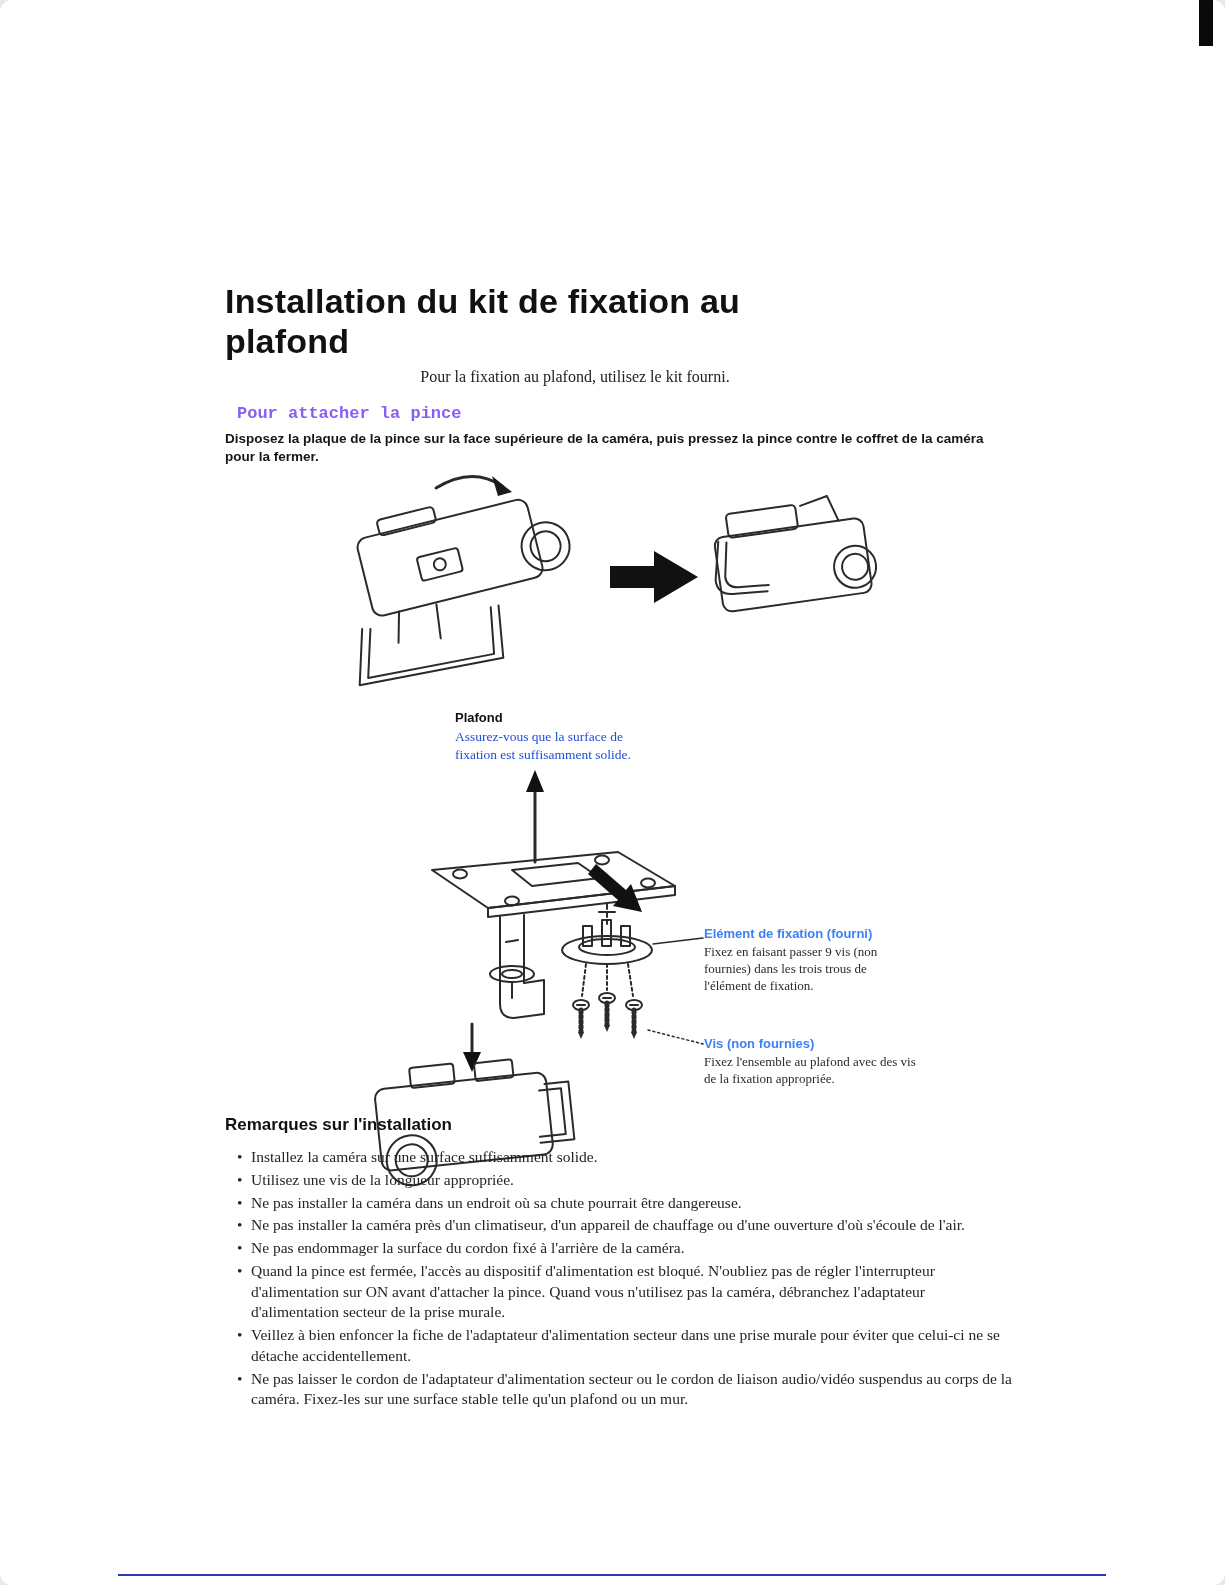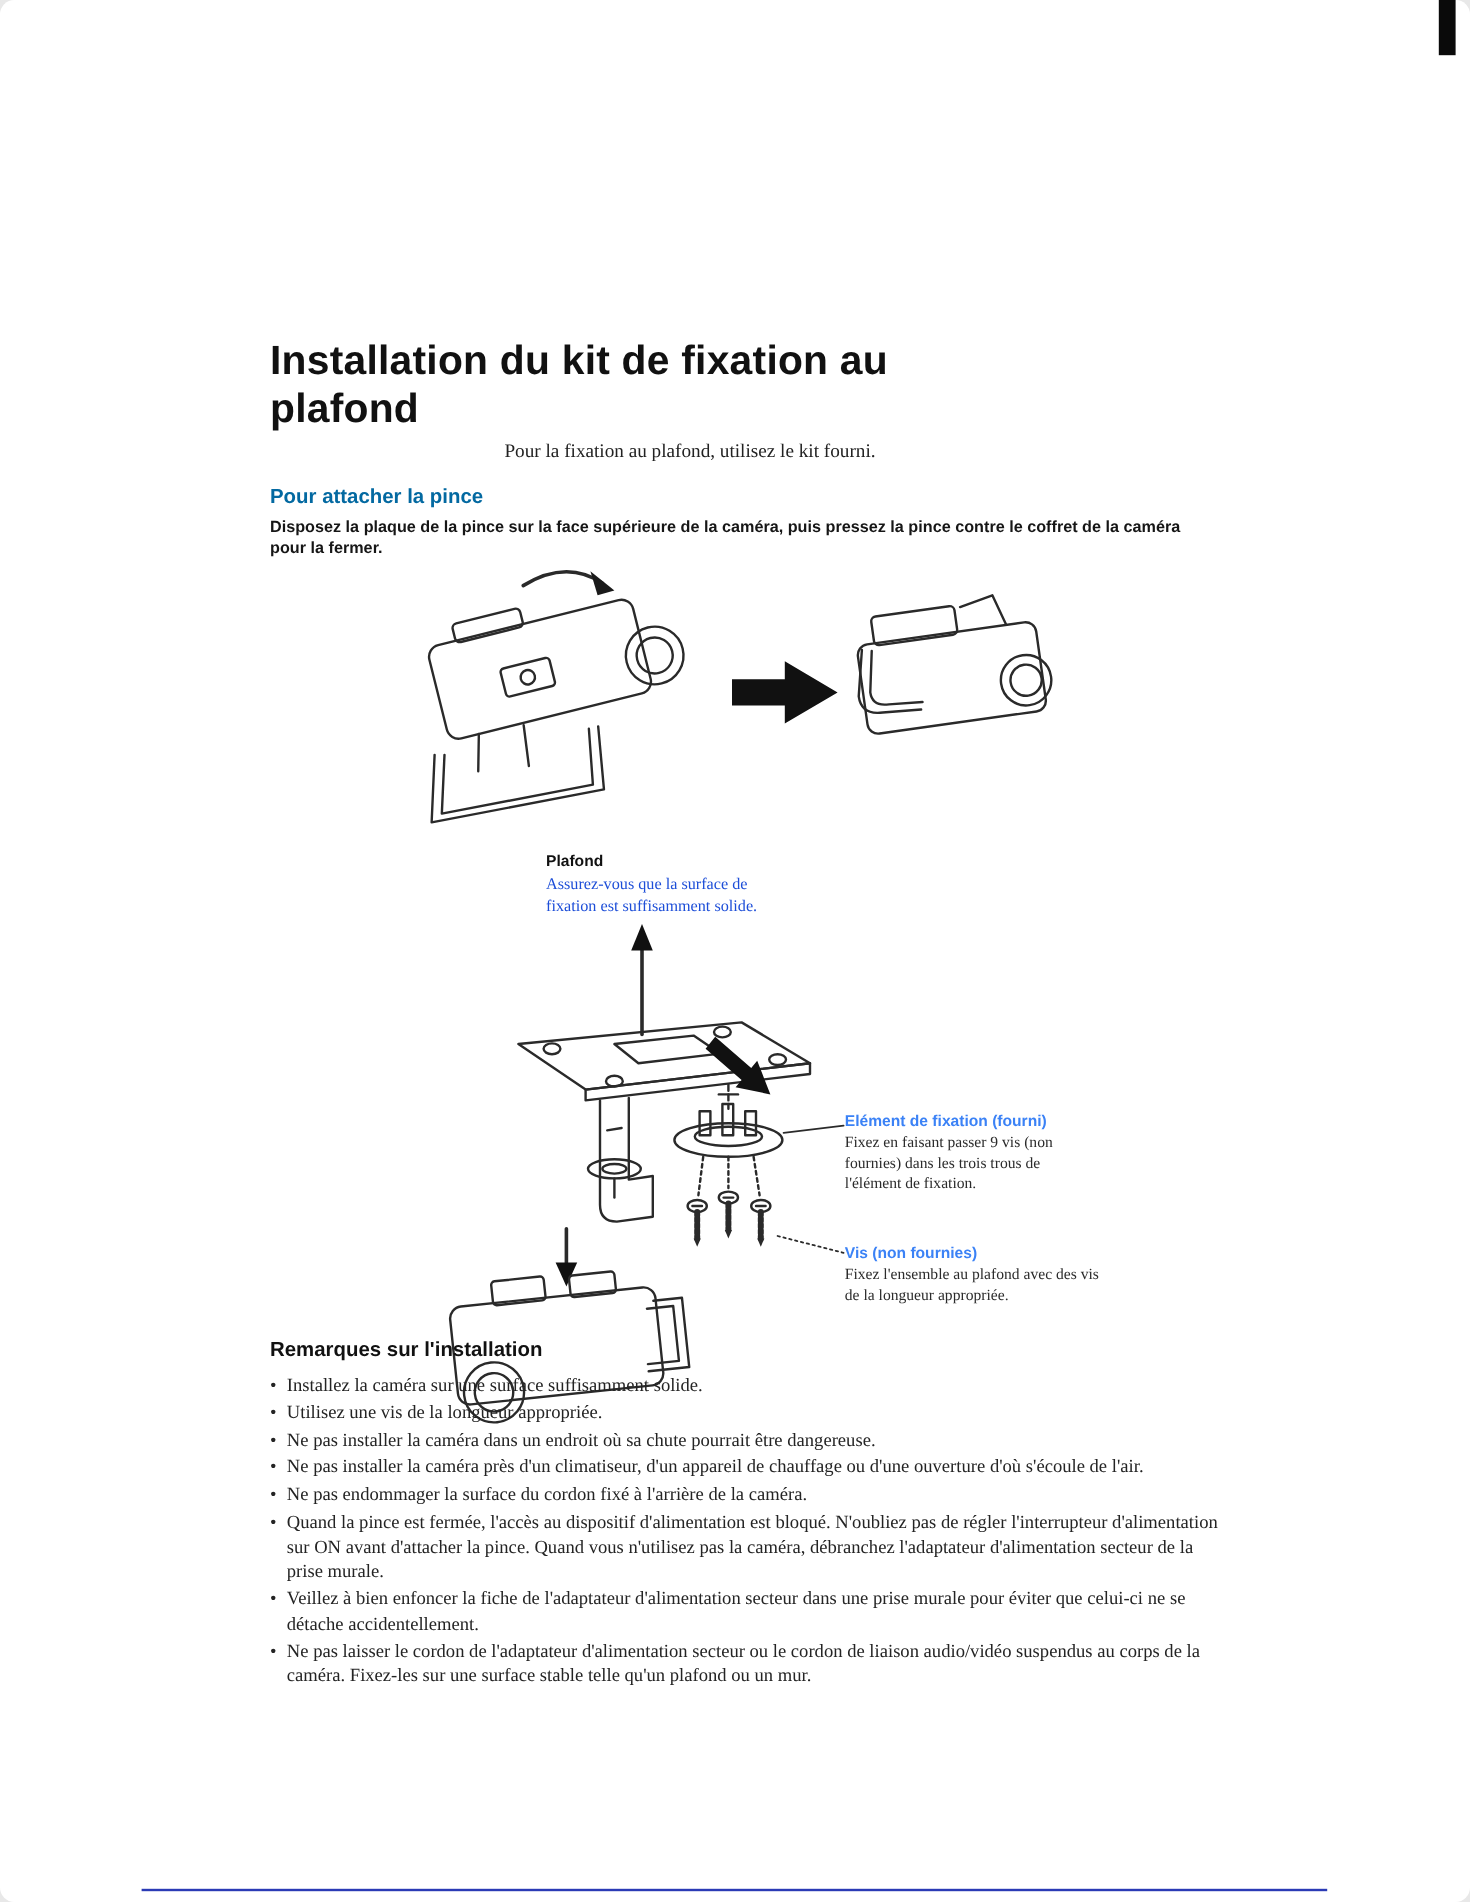--- a/index.html
+++ b/index.html
@@ -23,42 +23,42 @@
   .title{
     position:absolute;left:225px;top:258px;width:700px;
     font-size:34px;font-weight:bold;line-height:1.18;
     letter-spacing:0.2px;color:#111;
   }
   .intro{
     position:absolute;left:225px;top:352px;width:700px;
     font-size:16px;color:#222;text-align:center;
   }
   .s1-heading{
-    position:absolute;left:225px;top:390px;width:600px;
-    font-size:17px;font-weight:bold;color:#0369a1;
+    position:absolute;left:237px;top:390px;width:600px;
+    font-size:17px;font-weight:bold;color:#8b5cf6;font-family:Liberation Mono, monospace;
   }
   .s1-body{
     position:absolute;left:225px;top:416px;width:790px;
     font-size:13.5px;font-weight:bold;line-height:1.35;color:#161616;
   }
 
   .illus{position:absolute;}
 
   .plafond-block{position:absolute;left:455px;top:710px;width:260px;}
   .plafond-title{font-size:13px;font-weight:bold;color:#111;margin:0 0 3px 0;}
   .plafond-caption{font-size:13.5px;line-height:1.32;color:#1d4ed8;}
 
   .fixation-block{position:absolute;left:704px;top:926px;width:260px;}
   .vis-block{position:absolute;left:704px;top:1036px;width:290px;}
   .callout-title{font-size:13px;font-weight:bold;color:#3b82f6;margin:0 0 3px 0;}
   .callout-caption{font-size:13px;line-height:1.3;color:#2b2b2b;}
 
   .notes{position:absolute;left:225px;top:1115px;width:800px;}
   .notes-heading{font-size:17px;font-weight:bold;color:#111;margin:0 0 10px 0;}
-  .notes ul{list-style:none;margin:0;padding:0;}
+  .notes ul{list-style:none;margin:12px;padding:0;}
   .notes li{
     position:relative;
     font-size:15.5px;line-height:1.34;color:#242424;
     padding-left:14px;margin-bottom:2px;
   }
   .notes li::before{
     content:"\2022";
     position:absolute;left:0;top:0;
   }
   .bottom-rule{
@@ -197,21 +197,21 @@
   <div class="fixation-block">
     <div class="callout-title sans">Elément de fixation (fourni)</div>
     <div class="callout-caption preline">Fixez en faisant passer 9 vis (non
 fournies) dans les trois trous de
 l'élément de fixation.</div>
   </div>
 
   <div class="vis-block">
     <div class="callout-title sans">Vis (non fournies)</div>
     <div class="callout-caption preline">Fixez l'ensemble au plafond avec des vis
-de la longueur appropriée.</div>
+de la fixation appropriée.</div>
   </div>
 
   <div class="notes">
     <h2 class="notes-heading sans">Remarques sur l'installation</h2>
     <ul>
       <li>Installez la caméra sur une surface suffisamment solide.</li>
       <li>Utilisez une vis de la longueur appropriée.</li>
       <li>Ne pas installer la caméra dans un endroit où sa chute pourrait être dangereuse.</li>
       <li>Ne pas installer la caméra près d'un climatiseur, d'un appareil de chauffage ou d'une ouverture d'où s'écoule de l'air.</li>
       <li>Ne pas endommager la surface du cordon fixé à l'arrière de la caméra.</li>

